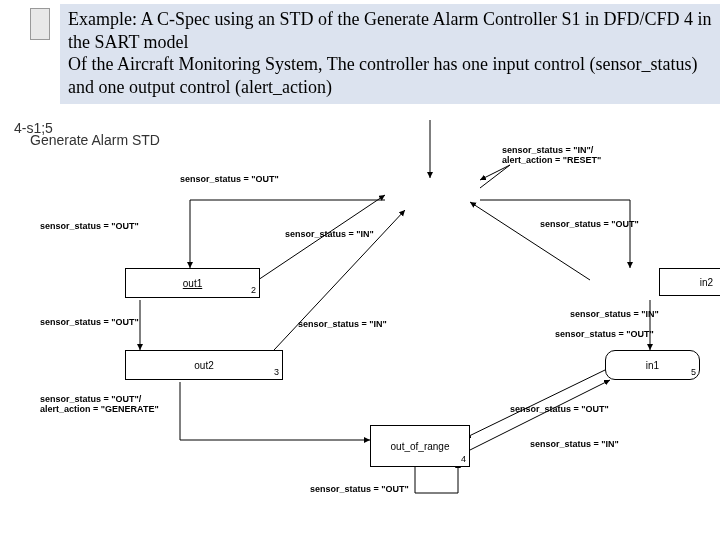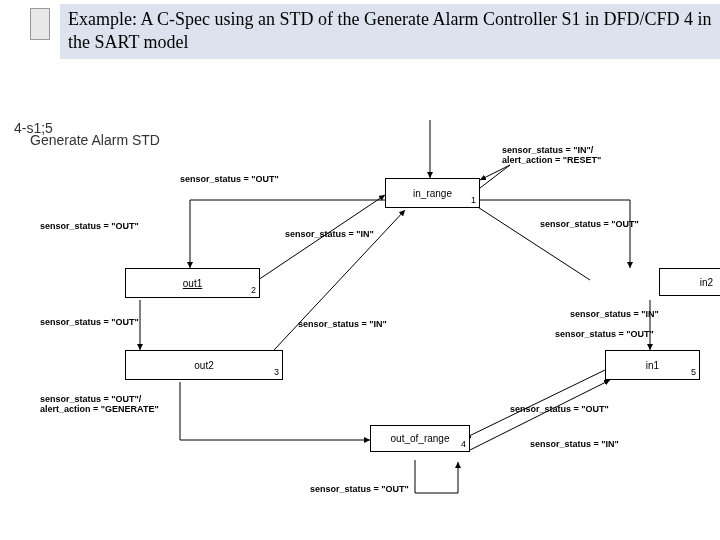--- a/index.html
+++ b/index.html
@@ -93,20 +93,21 @@
     fill: #000;
   }
 </style>
 </head>
 <body>
 
 <div class="side-marker"></div>
 
 <div class="header-box">
   <span>Example: A C-Spec using an STD of the Generate Alarm Controller S1 in DFD/CFD 4 in the SART model</span><br>
+  <span>Of the Aircraft Monitoring System, The controller has one input control (sensor_status) and one output control (alert_action)</span>
 </div>
 
 <div class="diagram">
 
   <div class="diag-title" style="left:4px; top:0;">4-s1;5</div>
   <div class="diag-title" style="left:20px; top:12px;">Generate Alarm STD</div>
 
   <svg class="lines">
     <defs>
       <marker id="ah" markerWidth="8" markerHeight="8" refX="6" refY="3" orient="auto">
@@ -138,37 +139,33 @@
     <line x1="460" y1="330" x2="600" y2="260" marker-end="url(#ah)"></line>
 
     <line x1="405" y1="340" x2="405" y2="373"></line>
     <line x1="405" y1="373" x2="448" y2="373"></line>
     <line x1="448" y1="373" x2="448" y2="342" marker-end="url(#ah)"></line>
 
     <line x1="470" y1="68" x2="500" y2="45"></line>
     <line x1="500" y1="45" x2="470" y2="60" marker-end="url(#ah)"></line>
   </svg>
 
-  <div class="state" style="left:375px; top:58px; width:95px; height:30px;">
-    <span>in_range</span>
-    <span class="num">1</span>
-  </div>
   <div class="state" style="left:115px; top:148px; width:135px; height:30px;text-decoration:underline;">
     <span>out1</span>
     <span class="num">2</span>
   </div>
   <div class="state" style="left:115px; top:230px; width:158px; height:30px;">
     <span>out2</span>
     <span class="num">3</span>
   </div>
-  <div class="state" style="left:360px; top:305px; width:100px; height:27px;">
+  <div class="state" style="left:360px; top:305px; width:100px; height:42px;">
     <span>out_of_range</span>
     <span class="num">4</span>
   </div>
-  <div class="state" style="left:595px; top:230px; width:95px; height:30px;">
+  <div class="state" style="left:595px; top:230px; width:95px; height:30px;border-radius:10px;">
     <span>in1</span>
     <span class="num">5</span>
   </div>
   <div class="state" style="left:608px; top:148px; width:95px; height:28px;margin-left:41px;">
     <span>in2</span>
     <span class="num">6</span>
   </div>
 
   <div class="edge-label" style="left:492px; top:26px; white-space:pre;">sensor_status = "IN"/
 alert_action = "RESET"</div>

